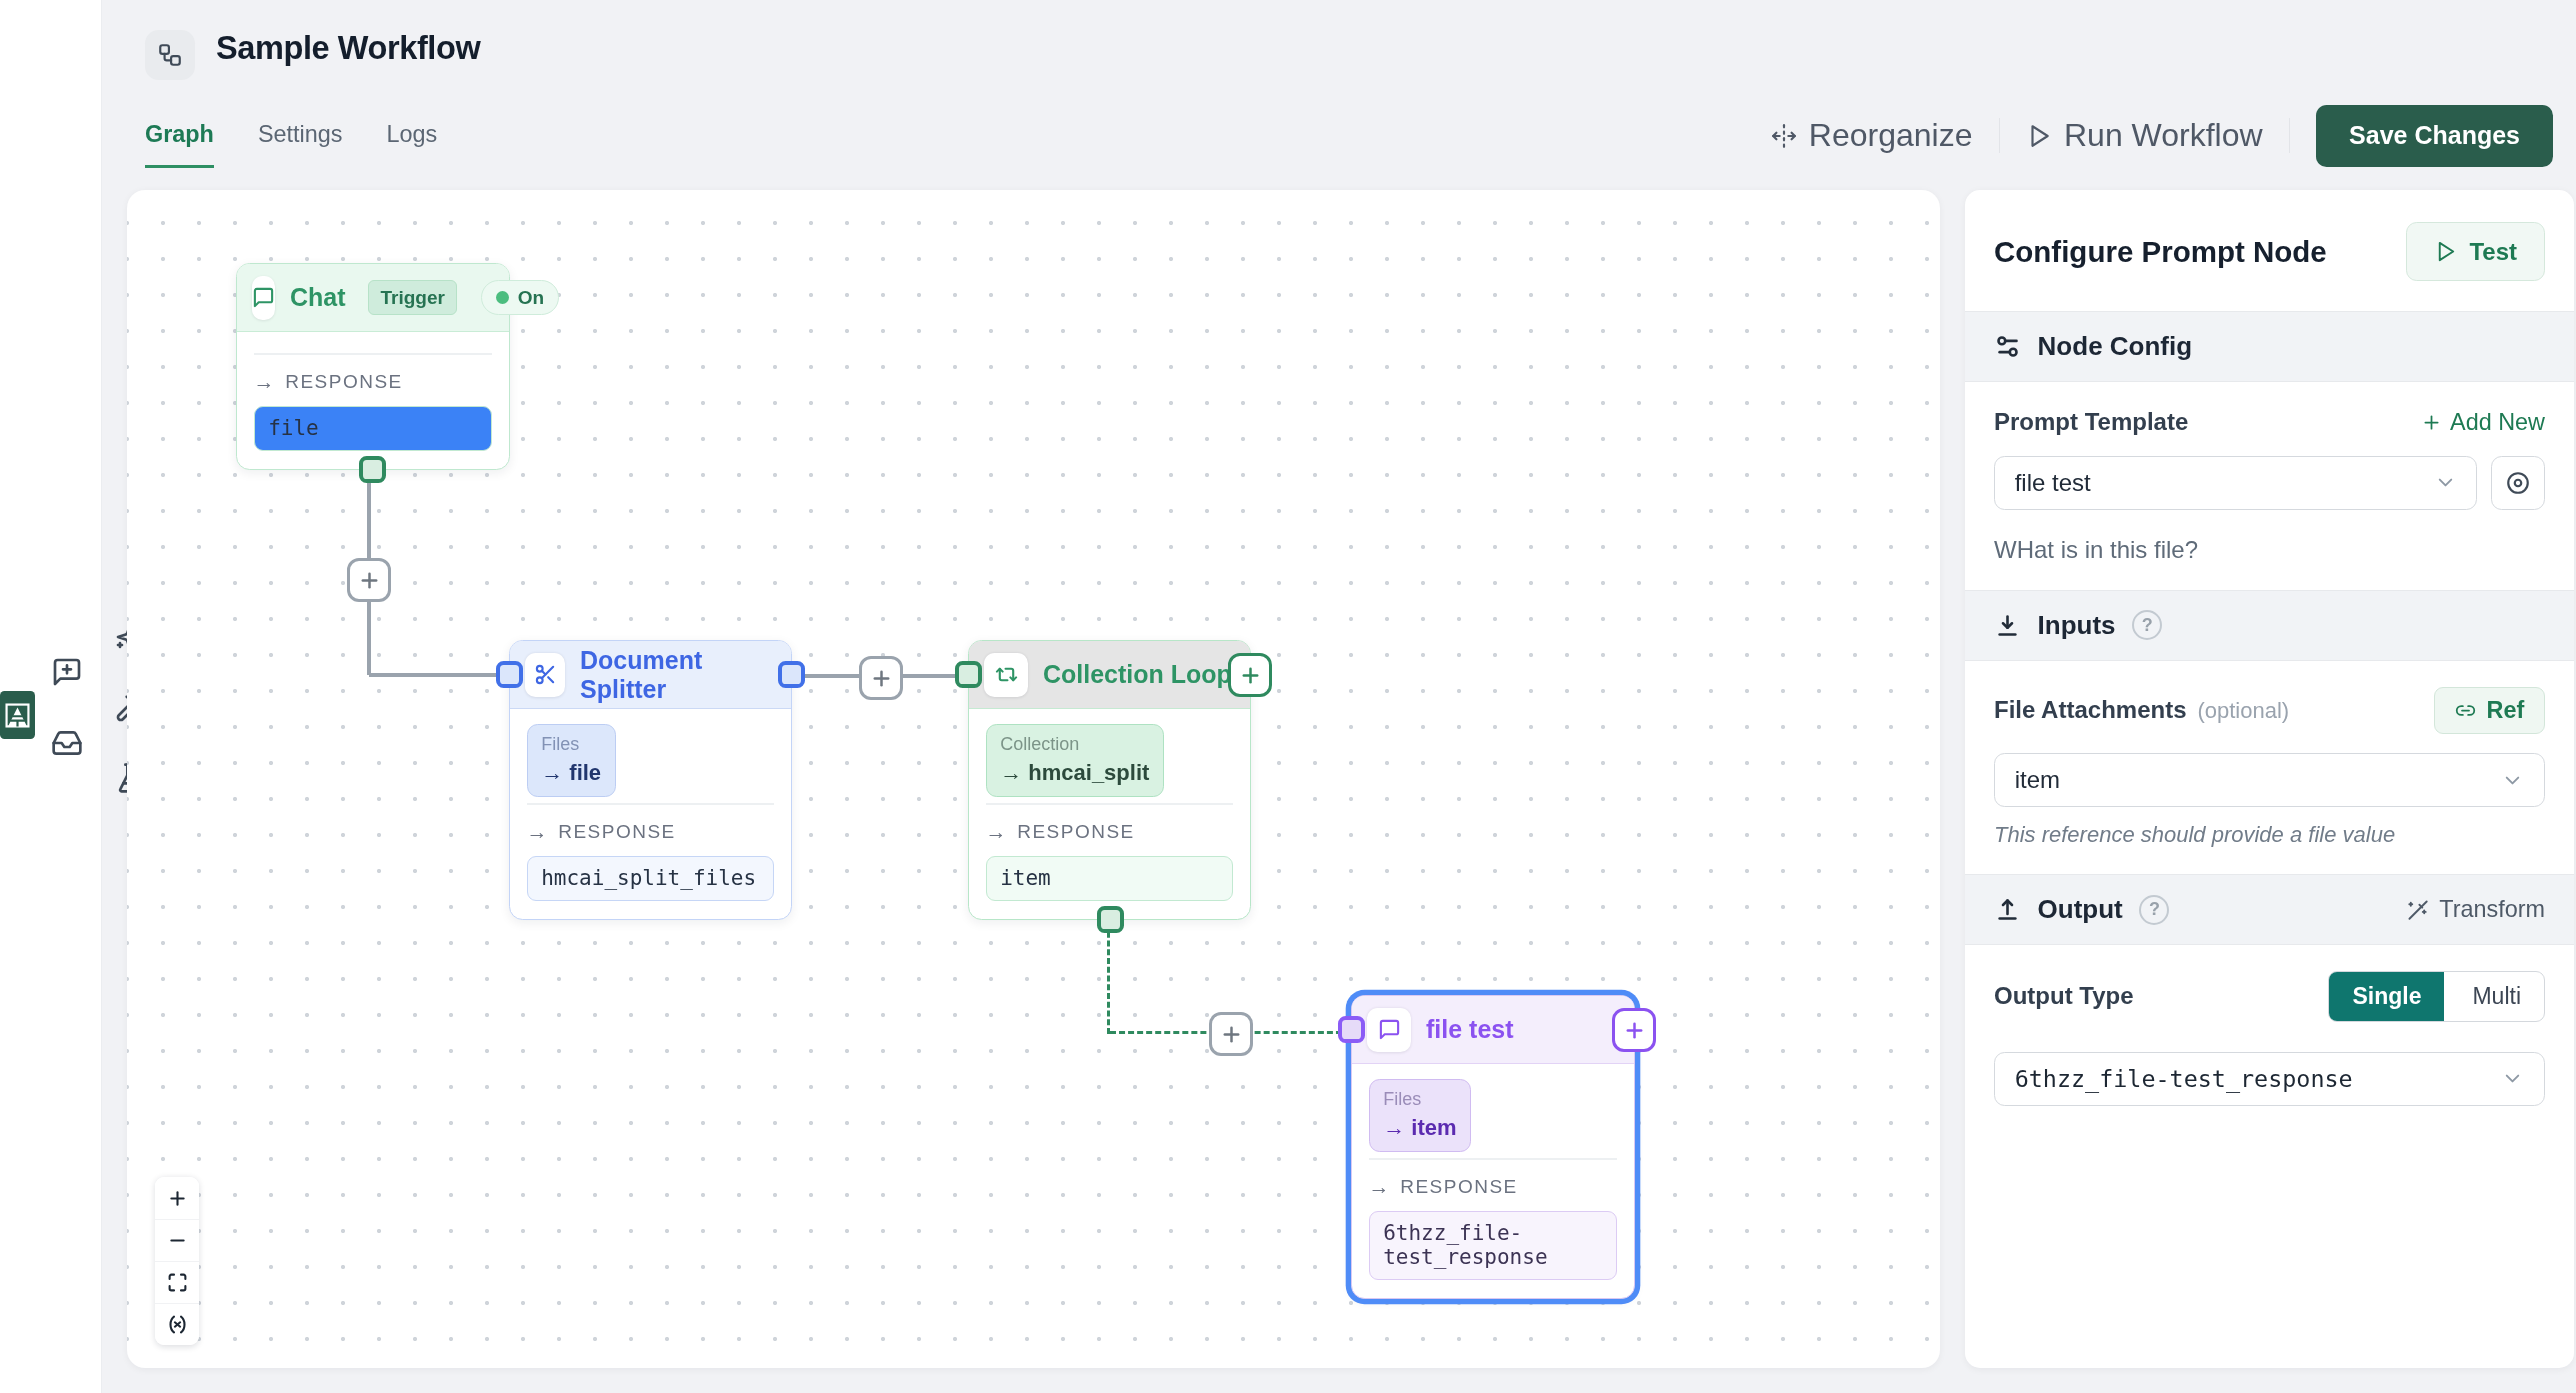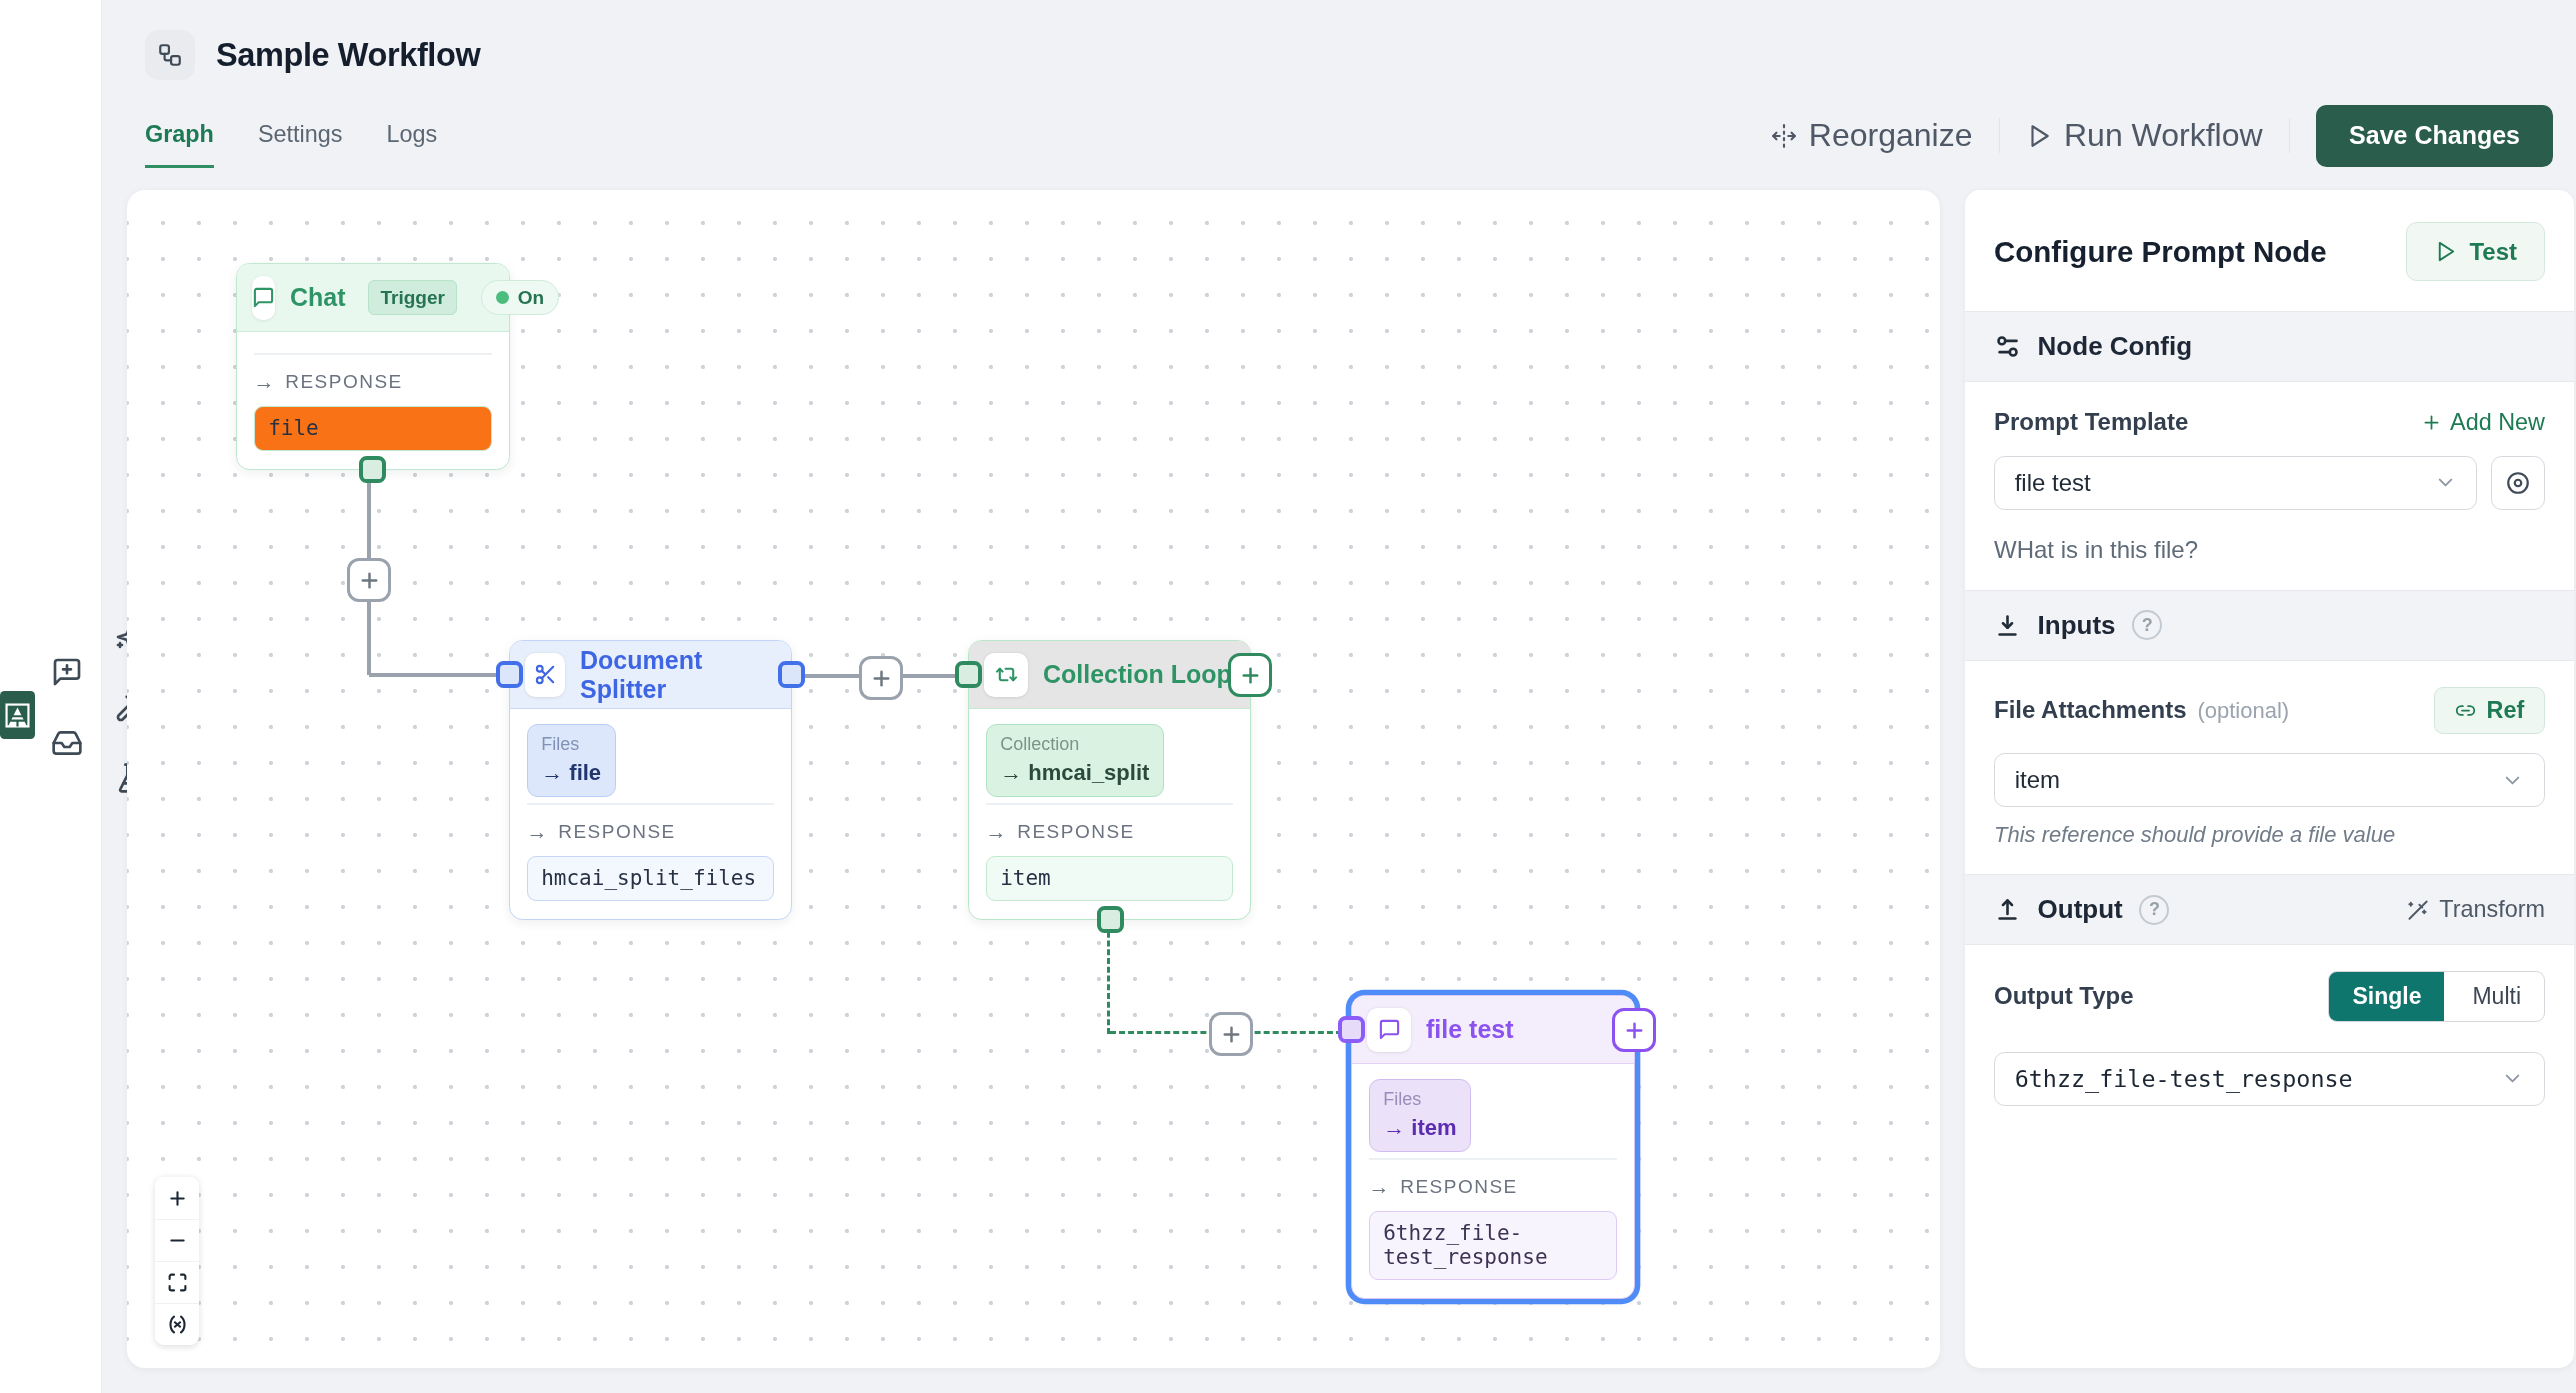--- a/index.html
+++ b/index.html
@@ -37,21 +37,21 @@
   .avatar {
     width:50px; height:50px; border-radius:12px; background:#d7f2e2;
     color:#276749; font-size:22px; font-weight:700; display:grid; place-items:center;
     margin-top:26px;
   }
   .collapse { margin:35px 0 30px; color:#4b5563; }
   .collapse svg { width:29px; height:29px; }
 
   
   .topbar { position:absolute; left:102px; top:0; right:0; height:190px; }
-  .title-row { position:absolute; left:43px; top:30px; display:flex; align-items:center; gap:21px; }
+  .title-row { position:absolute; left:43px; top:30px; display:flex; gap:21px; }
   .title-icon-btn { width:50px; height:50px; border-radius:13.6px; background:#e9ebee; color:#3f4a57; display:grid; place-items:center; }
   .title-icon-btn svg { width:26px; height:26px; }
   .page-title { font-size:32.5px; font-weight:700; color:#141e2c; letter-spacing:-0.4px; }
   .tabs { position:absolute; left:43px; top:121px; display:flex; gap:44px; }
   .tab { font-size:23.4px; color:#5b6673; padding-bottom:16.6px; cursor:pointer; }
   .tab.active { color:#1d7a55; font-weight:600; border-bottom:3.8px solid #2e8f63; }
   .top-actions { position:absolute; right:23px; top:104px; height:63px; display:flex; align-items:center; gap:26px; }
   .txt-btn { display:flex; align-items:center; gap:12px; color:#4f5866; font-size:32px; cursor:pointer; }
   .txt-btn svg { width:26px; height:26px; }
   .v-div { width:1.5px; height:35px; background:#e2e4e8; }
@@ -106,21 +106,21 @@
     position:absolute; width:44px; height:44px; border-radius:12px; background:#ffffff;
     display:grid; place-items:center; cursor:pointer;
   }
   .hdr-plus svg { width:23px; height:23px; stroke-width:2.6; }
 
   
   .n-chat { left:109px; top:73px; width:274px; border:1.5px solid #bfe8cf; }
   .n-chat .node-header { background:#e9f8ef; border-bottom:1.5px solid #c9ecd6; }
   .n-chat .node-title { color:#2e9465; }
   .n-chat .icon-tile { color:#2e9465; }
-  .n-chat .resp-pill { background:#f97316; border:1.5px solid #c2e9d1; }
+  .n-chat .resp-pill { background:#3b82f6; border:1.5px solid #c2e9d1; }
   
   .n-split { left:382px; top:450px; width:283px; border:1.5px solid #c3d4f7; }
   .n-split .node-header { background:#e8effc; border-bottom:1.5px solid #cbd9f5; }
   .n-split .node-title { color:#3e66e3; }
   .n-split .icon-tile { color:#3e66e3; }
   .n-split .chip { background:#dce7fb; border:1.5px solid #bccdf3; }
   .n-split .chip-label { color:#8292b5; }
   .n-split .chip-value { color:#21366e; }
   .n-split .resp-pill { background:#f3f7fe; border:1.5px solid #c6d6f6; }
   

